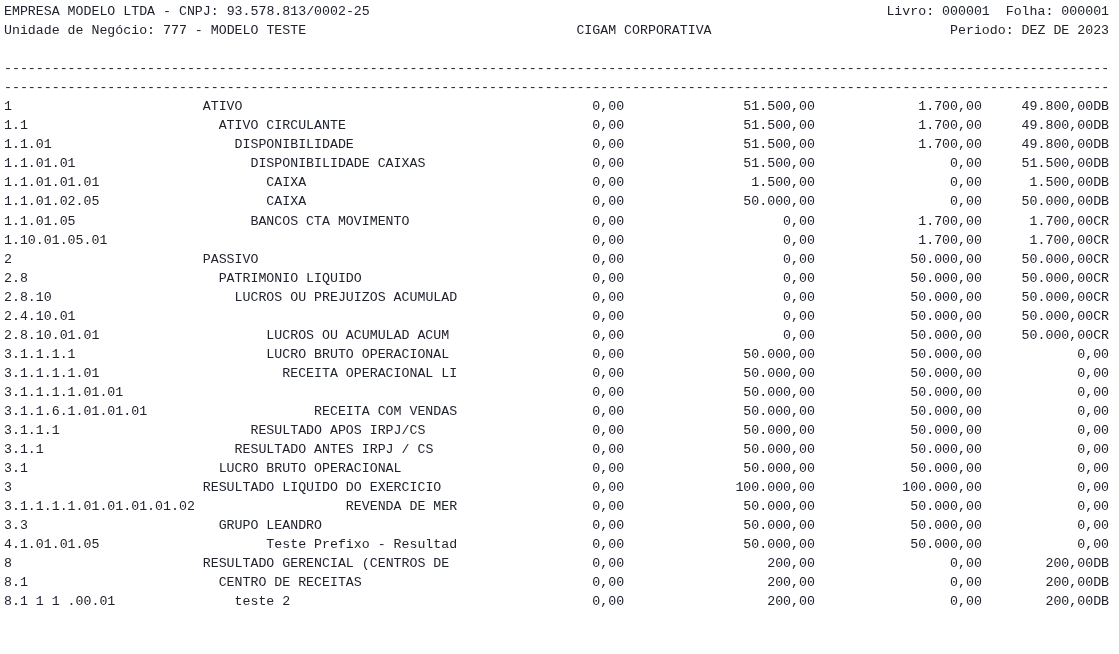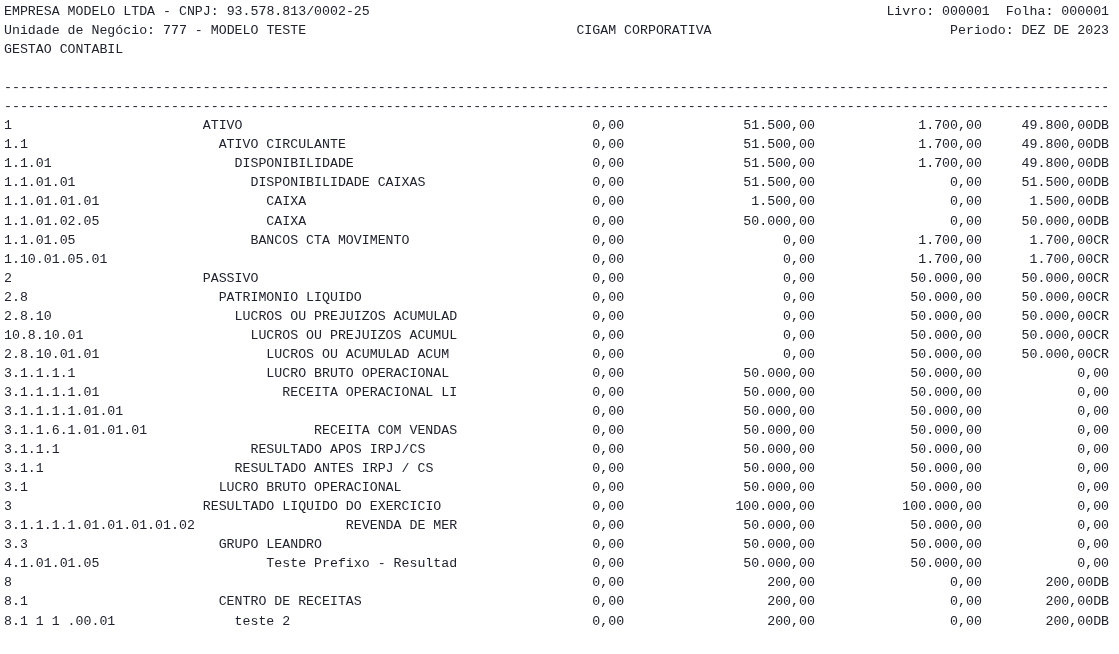--- a/index.html
+++ b/index.html
@@ -34,23 +34,20 @@
     <span class="l" style="--c:0">EMPRESA MODELO LTDA - CNPJ: 93.578.813/0002-25</span>
     <span class="r" style="--r:139">Livro: 000001  Folha: 000001</span>
   </div>
 
   <div class="line">
     <span class="l" style="--c:0">Unidade de Negócio: 777 - MODELO TESTE</span>
     <span class="l" style="--c:72">CIGAM CORPORATIVA</span>
     <span class="r" style="--r:139">Periodo: DEZ DE 2023</span>
   </div>
 
-  <div class="line">
-    <span class="l" style="--c:0">GESTAO CONTABIL</span>
-  </div>
 
   <div class="line"></div>
 
   <div class="line">
     <span class="l sep" style="--c:0">-------------------------------------------------------------------------------------------------------------------------------------------</span>
   </div>
 
 
   <div class="line">
     <span class="l sep" style="--c:0">-------------------------------------------------------------------------------------------------------------------------------------------</span>
@@ -138,22 +135,21 @@
       </div>
       <div class="line">
         <span class="l" style="--c: 0;">2.8.10</span>
         <span class="l" style="--c: 29;">LUCROS OU PREJUIZOS ACUMULAD</span>
         <span class="r" style="--r: 78;">0,00</span>
         <span class="r" style="--r: 102;">0,00</span>
         <span class="r" style="--r: 123;">50.000,00</span>
         <span class="r" style="--r: 139;">50.000,00CR</span>
       </div>
       <div class="line">
-        <span class="l" style="--c: 0;">10.8.10.01</span>
-        <span class="l" style="--c: 31;">LUCROS OU PREJUIZOS ACUMUL</span>
+        <span class="l" style="--c: 0;">2.4.10.01</span>
         <span class="r" style="--r: 78;">0,00</span>
         <span class="r" style="--r: 102;">0,00</span>
         <span class="r" style="--r: 123;">50.000,00</span>
         <span class="r" style="--r: 139;">50.000,00CR</span>
       </div>
       <div class="line">
         <span class="l" style="--c: 0;">2.8.10.01.01</span>
         <span class="l" style="--c: 33;">LUCROS OU ACUMULAD ACUM</span>
         <span class="r" style="--r: 78;">0,00</span>
         <span class="r" style="--r: 102;">0,00</span>
@@ -242,20 +238,21 @@
       <div class="line">
         <span class="l" style="--c: 0;">4.1.01.01.05</span>
         <span class="l" style="--c: 33;">Teste Prefixo - Resultad</span>
         <span class="r" style="--r: 78;">0,00</span>
         <span class="r" style="--r: 102;">50.000,00</span>
         <span class="r" style="--r: 123;">50.000,00</span>
         <span class="r" style="--r: 139;">0,00</span>
       </div>
       <div class="line">
         <span class="l" style="--c: 0;">8</span>
+        <span class="l" style="--c: 25;">RESULTADO GERENCIAL (CENTROS DE</span>
         <span class="r" style="--r: 78;">0,00</span>
         <span class="r" style="--r: 102;">200,00</span>
         <span class="r" style="--r: 123;">0,00</span>
         <span class="r" style="--r: 139;">200,00DB</span>
       </div>
       <div class="line">
         <span class="l" style="--c: 0;">8.1</span>
         <span class="l" style="--c: 27;">CENTRO DE RECEITAS</span>
         <span class="r" style="--r: 78;">0,00</span>
         <span class="r" style="--r: 102;">200,00</span>

